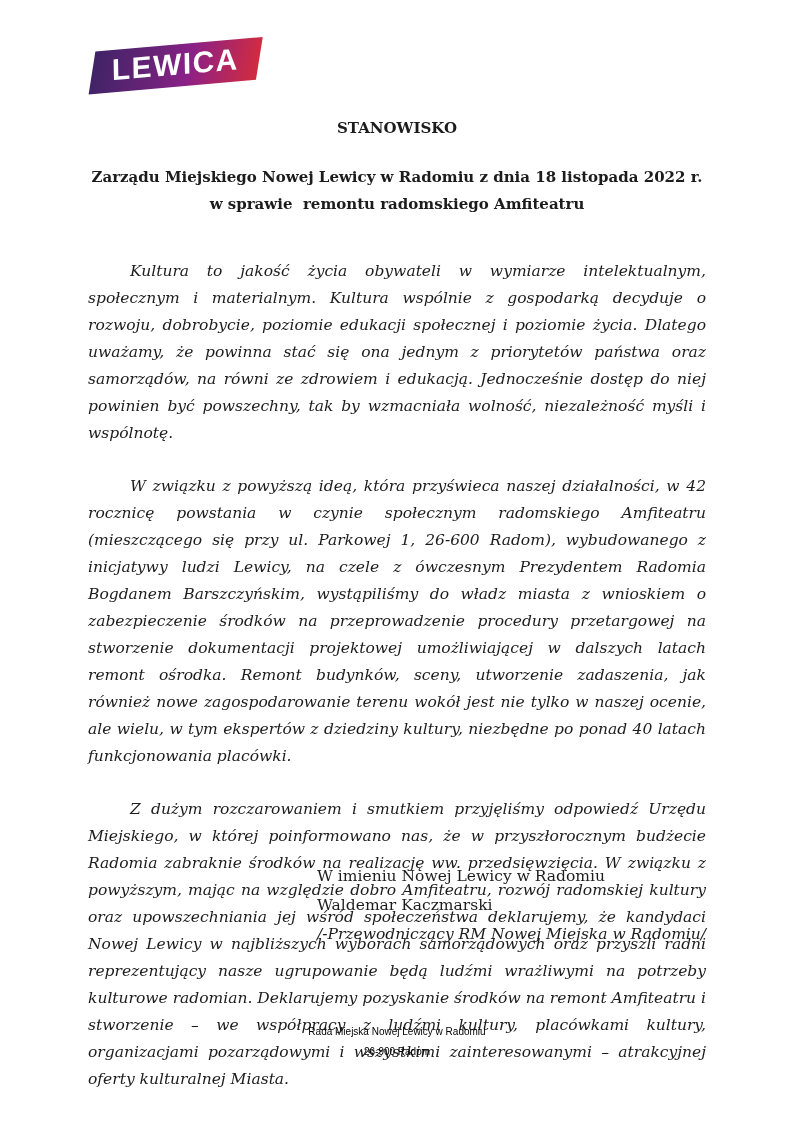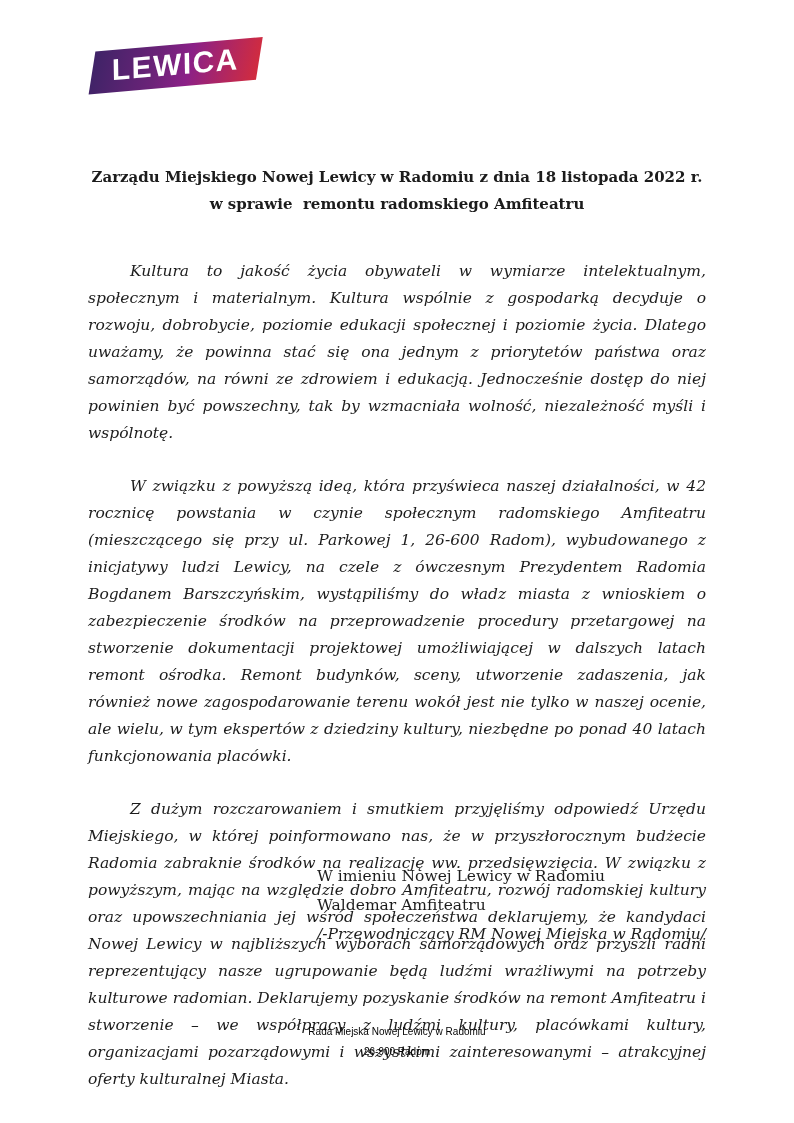--- a/index.html
+++ b/index.html
@@ -95,34 +95,35 @@
 </style>
 </head>
 <body>
 
 <div class="page">
 
   <div class="logo-wrap">
     <span class="logo-text">LEWICA</span>
   </div>
 
+  <h1 class="doc-title">STANOWISKO</h1>
 
   <h2 class="doc-subtitle1">Zarządu Miejskiego Nowej Lewicy w Radomiu z dnia 18 listopada 2022 r.</h2>
 
   <h2 class="doc-subtitle2">w sprawie  remontu radomskiego Amfiteatru</h2>
 
   <div class="doc-body">
     <p>Kultura to jakość życia obywateli w wymiarze intelektualnym, społecznym i materialnym. Kultura wspólnie z gospodarką decyduje o rozwoju, dobrobycie, poziomie edukacji społecznej i poziomie życia. Dlatego uważamy, że powinna stać się ona jednym z priorytetów państwa oraz samorządów, na równi ze zdrowiem i edukacją. Jednocześnie dostęp do niej powinien być powszechny, tak by wzmacniała wolność, niezależność myśli i wspólnotę.</p>
     <p>W związku z powyższą ideą, która przyświeca naszej działalności, w 42 rocznicę powstania w czynie społecznym radomskiego Amfiteatru (mieszczącego się przy ul. Parkowej 1, 26-600 Radom), wybudowanego z inicjatywy ludzi Lewicy, na czele z ówczesnym Prezydentem Radomia Bogdanem Barszczyńskim, wystąpiliśmy do władz miasta z wnioskiem o zabezpieczenie środków na przeprowadzenie procedury przetargowej na stworzenie dokumentacji projektowej umożliwiającej w dalszych latach remont ośrodka. Remont budynków, sceny, utworzenie zadaszenia, jak również nowe zagospodarowanie terenu wokół jest nie tylko w naszej ocenie, ale wielu, w tym ekspertów z dziedziny kultury, niezbędne po ponad 40 latach funkcjonowania placówki.</p>
     <p>Z dużym rozczarowaniem i smutkiem przyjęliśmy odpowiedź Urzędu Miejskiego, w której poinformowano nas, że w przyszłorocznym budżecie Radomia zabraknie środków na realizację ww. przedsięwzięcia. W związku z powyższym, mając na względzie dobro Amfiteatru, rozwój radomskiej kultury oraz upowszechniania jej wśród społeczeństwa deklarujemy, że kandydaci Nowej Lewicy w najbliższych wyborach samorządowych oraz przyszli radni reprezentujący nasze ugrupowanie będą ludźmi wrażliwymi na potrzeby kulturowe radomian. Deklarujemy pozyskanie środków na remont Amfiteatru i stworzenie – we współpracy z ludźmi kultury, placówkami kultury, organizacjami pozarządowymi i wszystkimi zainteresowanymi – atrakcyjnej oferty kulturalnej Miasta.</p>
   </div>
 
   <div class="signature">
     <div class="sig-behalf">W imieniu Nowej Lewicy w Radomiu</div>
-    <div class="sig-name">Waldemar Amfiteatru</div>
+    <div class="sig-name">Waldemar Kaczmarski</div>
     <div class="sig-role">/-Przewodniczący RM Nowej Miejska w Radomiu/</div>
   </div>
 
   <div class="footer">
     <div>Rada Miejska Nowej Lewicy w Radomiu</div>
     <div>26-900 Radom</div>
   </div>
 
 </div>
 

